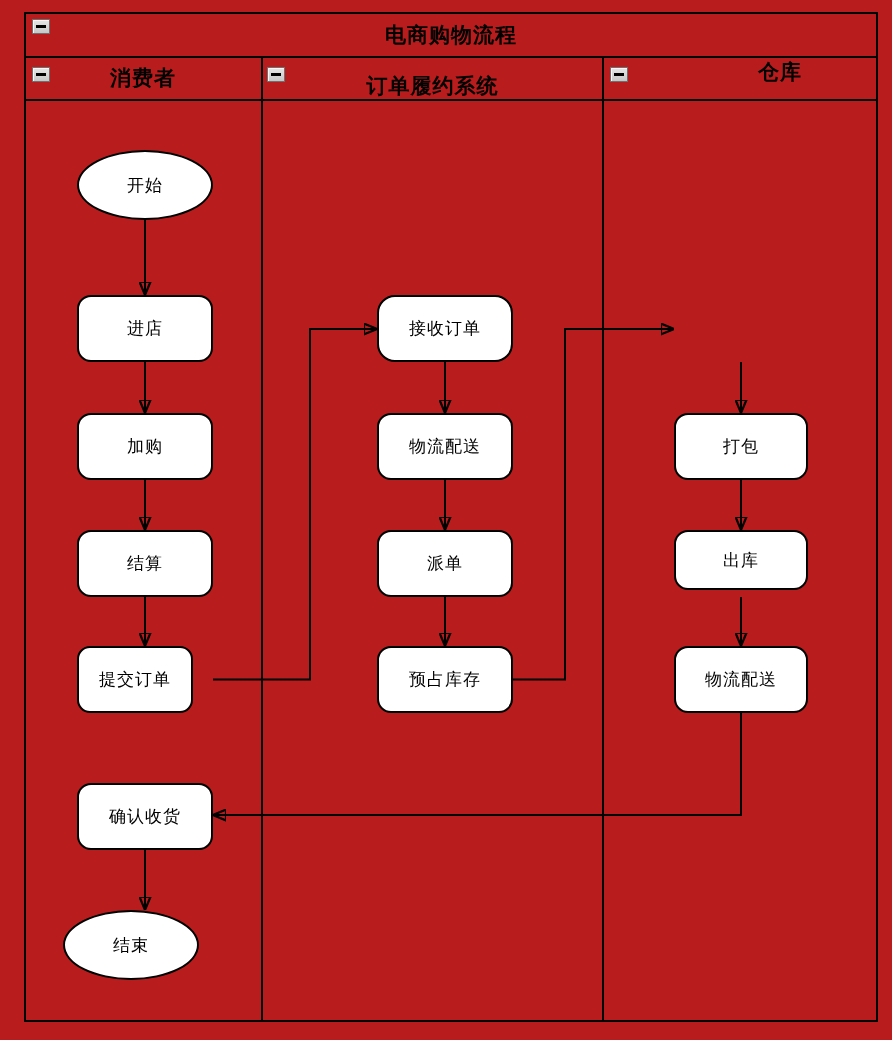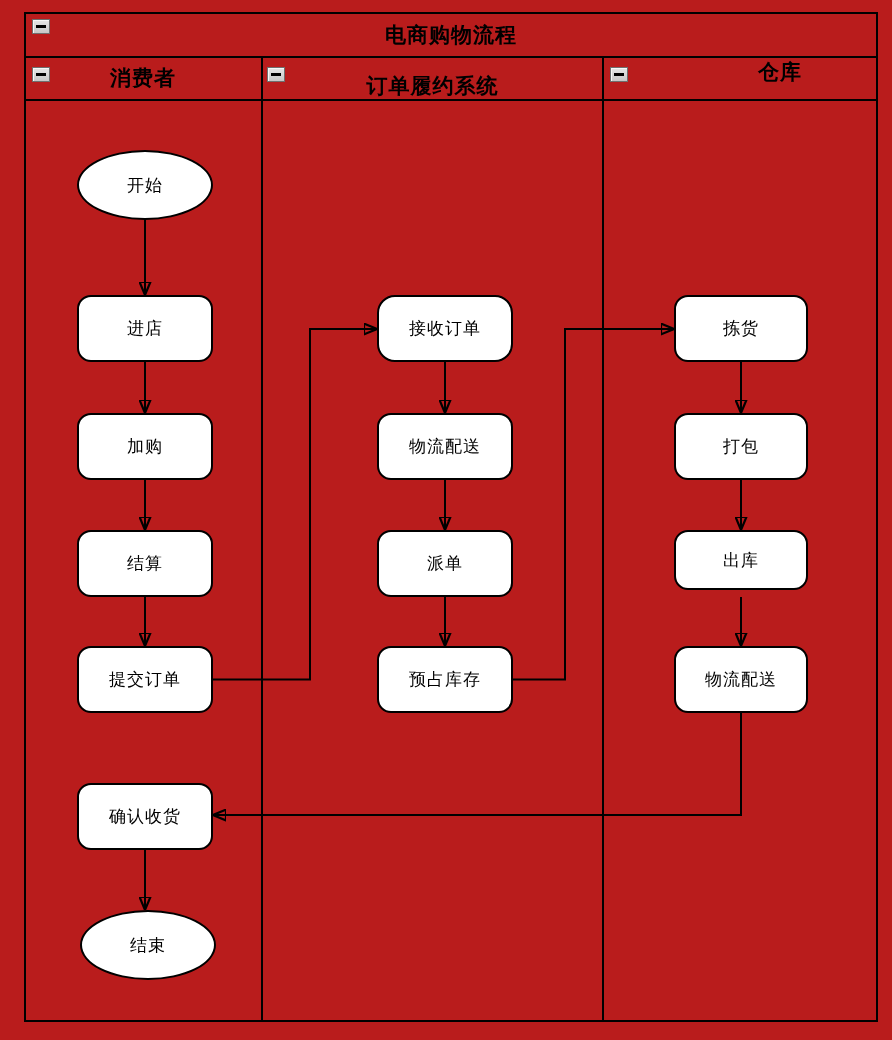--- a/index.html
+++ b/index.html
@@ -81,27 +81,26 @@
     <path d="M741,480 L741,530" marker-end="url(#arrow)"></path>
     <path d="M741,597 L741,646" marker-end="url(#arrow)"></path>
     <path d="M741,713 L741,815 L213,815" marker-end="url(#arrow)"></path>
     <path d="M145,850 L145,910" marker-end="url(#arrow)"></path>
   </svg>
 
   <div class="node ellipse" style="left:77px; top:150px; width:136px; height:70px;">开始</div>
   <div class="node box" style="left:77px; top:295px; width:136px; height:67px;">进店</div>
   <div class="node box" style="left:77px; top:413px; width:136px; height:67px;">加购</div>
   <div class="node box" style="left:77px; top:530px; width:136px; height:67px;">结算</div>
-  <div class="node box" style="left:77px; top:646px; width:136px; height:67px;">提交订单</div>
+  <div class="node box" style="left:77px; top:646px; width:116px; height:67px;border-radius:13px;">提交订单</div>
   <div class="node box" style="left:77px; top:783px; width:136px; height:67px;">确认收货</div>
-  <div class="node ellipse" style="left:80px; top:910px; width:136px; height:70px;text-align:right;">结束</div>
+  <div class="node ellipse" style="left:63px; top:910px; width:136px; height:70px;text-align:right;">结束</div>
 
   <div class="node box" style="left:377px; top:295px; width:136px; height:67px;border-radius:18px;">接收订单</div>
   <div class="node box" style="left:377px; top:413px; width:136px; height:67px;">物流配送</div>
   <div class="node box" style="left:377px; top:530px; width:136px; height:67px;">派单</div>
   <div class="node box" style="left:377px; top:646px; width:136px; height:67px;">预占库存</div>
 
-  <div class="node box" style="left:674px; top:295px; width:134px; height:67px;">拣货</div>
   <div class="node box" style="left:674px; top:413px; width:134px; height:67px;">打包</div>
   <div class="node box" style="left:674px; top:530px; width:134px; height:60px;">出库</div>
   <div class="node box" style="left:674px; top:646px; width:134px; height:67px;">物流配送</div>
 
 </div>
 
 </body></html>

